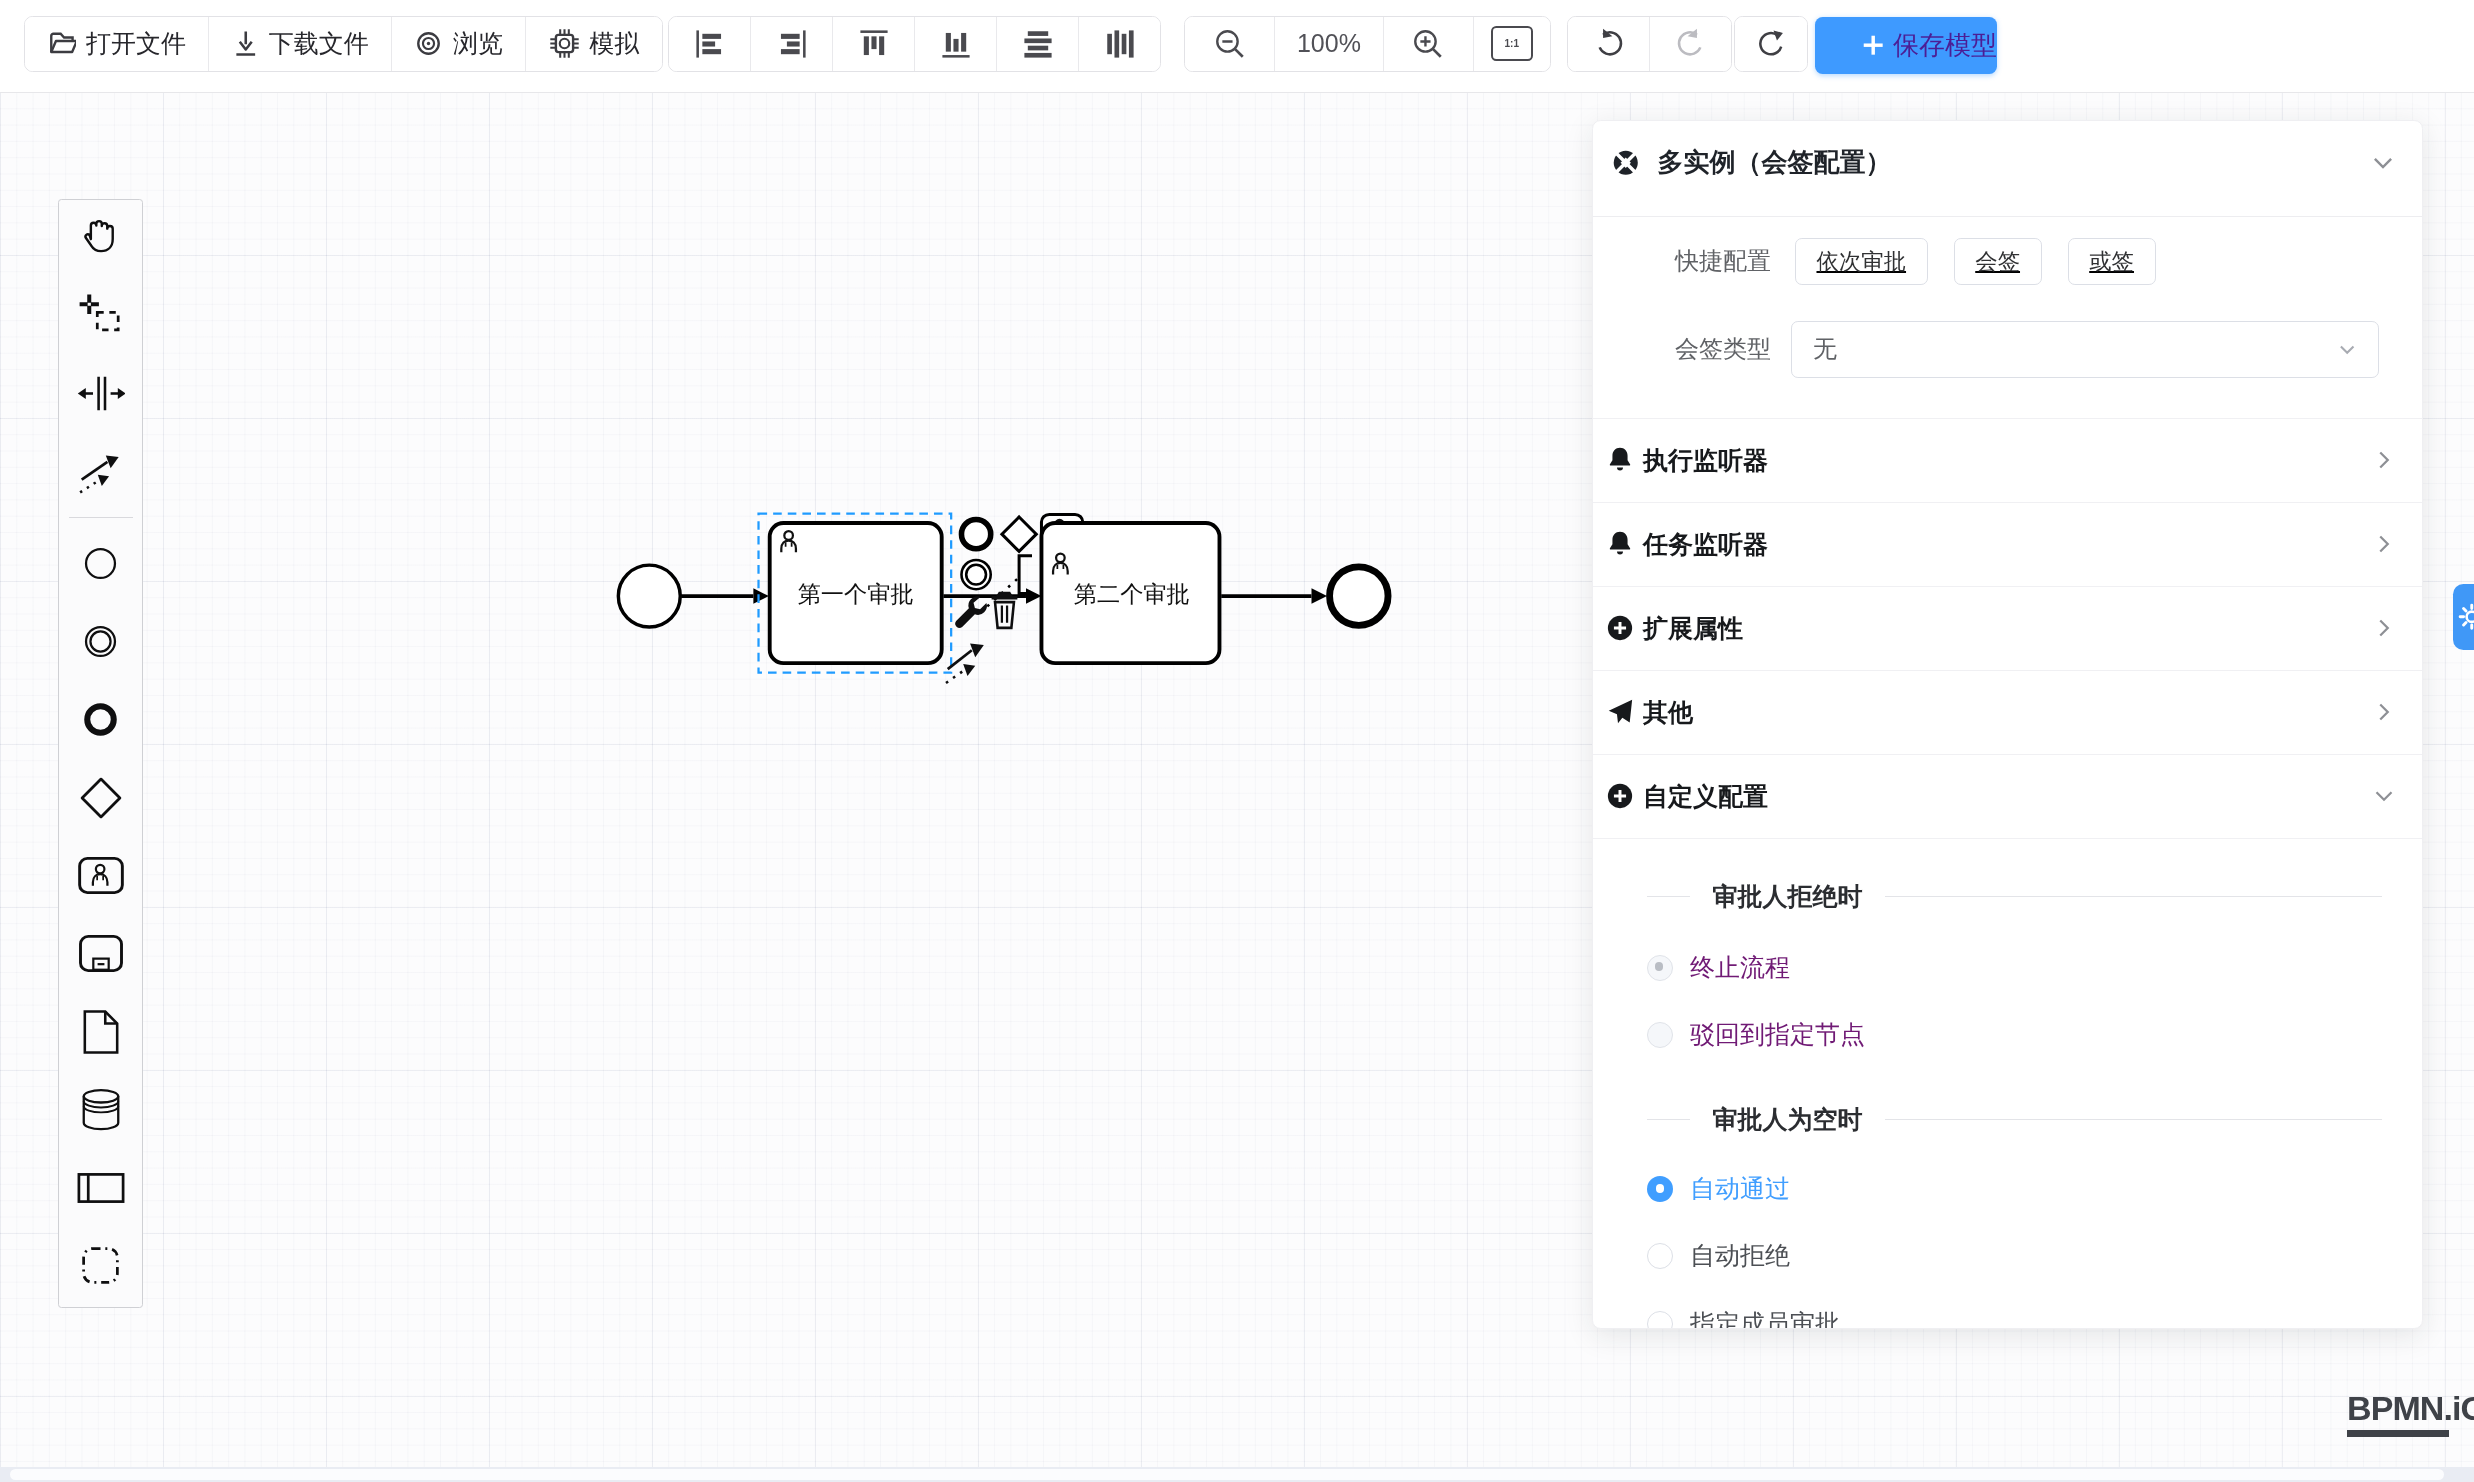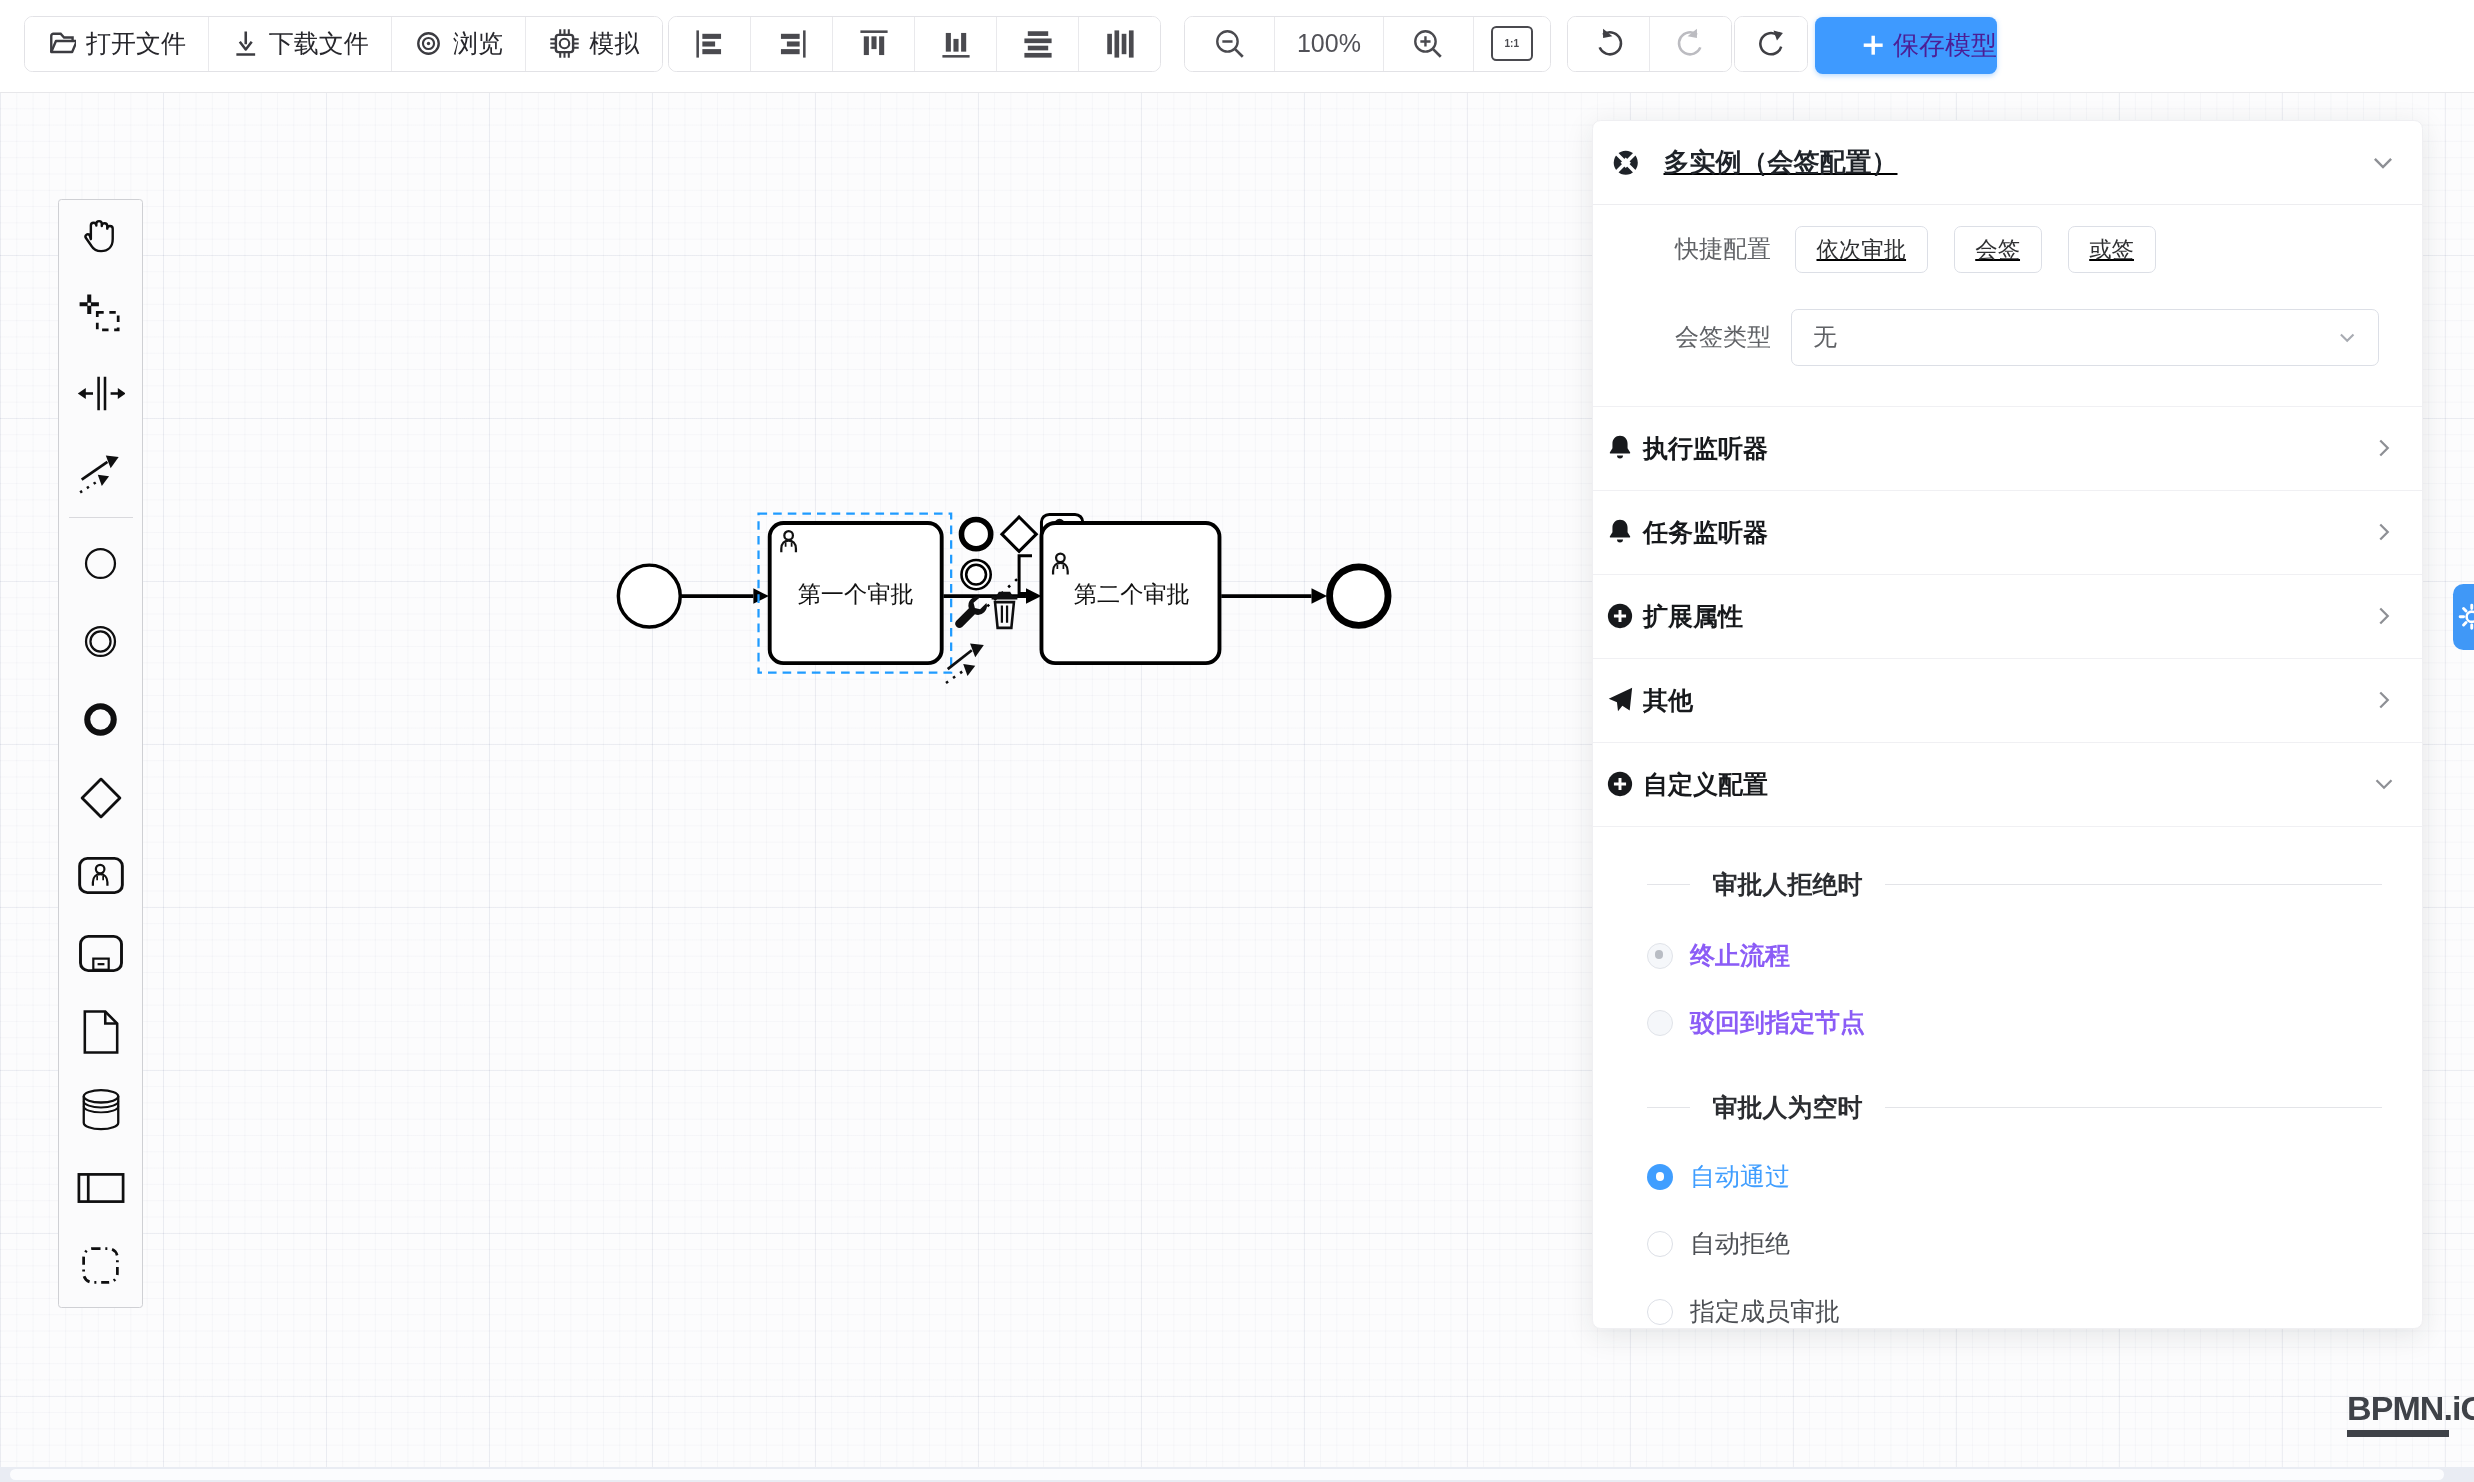--- a/index.html
+++ b/index.html
@@ -24,21 +24,21 @@
   #save-btn{position:absolute;left:1815px;top:17px;width:182px;height:57px;background:#3e9aff;border-radius:7.7px;display:flex;align-items:center;justify-content:flex-end;gap:8.6px;color:#4c1d95;font-size:26px;cursor:pointer;box-shadow:0 1.7px 5.2px rgba(62,154,255,.35);}
   .ticon{display:block;}
 
   
   #palette{position:absolute;left:58px;top:199px;width:85px;box-sizing:border-box;background:#fbfbfc;border:1.3px solid #cfd0d4;border-radius:3.4px;padding:13.8px 0 12px 0;display:flex;flex-direction:column;align-items:center;z-index:10;}
   .pal-item{width:50px;height:48px;margin-bottom:30px;display:flex;align-items:center;justify-content:center;cursor:pointer;}
   .pal-sep{width:64px;border-top:1.3px solid #d9d9dd;margin:-8.6px 0 21.5px 0;}
 
   
   #panel{position:absolute;left:1592px;top:120px;width:831px;height:1209px;background:#fff;border-radius:8.6px;box-shadow:0 6.9px 29px rgba(31,35,41,.10);border:0.9px solid #efeff2;box-sizing:border-box;z-index:15;overflow:hidden;}
-  .panel-header{height:83px;display:flex;align-items:center;gap:24px;padding:0 26px 0 19px;border-bottom:1.3px solid #ededf0;text-decoration:underline;}
+  .panel-header{height:83px;display:flex;align-items:center;gap:18px;padding:0 26px 12px 19px;border-bottom:1.3px solid #ededf0;}
   .panel-title{flex:1;font-size:26px;font-weight:700;color:#1f2329;}
   .form-row{display:flex;align-items:center;padding-left:0.9px;}
   .form-label{width:177px;text-align:right;font-size:24px;color:#606266;flex:none;}
   .chip-row{display:flex;gap:26px;margin-left:24px;text-decoration:underline;}
   .chip{border:1.3px solid #dcdfe6;border-radius:6.9px;padding:0 20.6px;height:45px;display:flex;align-items:center;font-size:22.4px;color:#303133;cursor:pointer;background:#fff;}
   .select-box{margin-left:20.6px;width:588px;height:57px;box-sizing:border-box;border:1.3px solid #dcdfe6;border-radius:6.9px;display:flex;align-items:center;padding:0 20.6px;font-size:24px;color:#606266;cursor:pointer;background:#fff;}
   .select-box .sel-val{flex:1;}
   .section-list{margin-top:40px;}
   .section-row{height:83px;display:flex;align-items:center;gap:10.3px;padding:0 26px 0 13.8px;border-top:1.3px solid #f0f0f3;cursor:pointer;}
   .section-label{flex:1;font-size:25px;font-weight:700;color:#17191c;}
@@ -48,21 +48,21 @@
   .divider-text .ln-l{flex:1;border-top:1.7px solid #e3e4e8;}
   .divider-text .dt-label{margin:0 22.4px;font-size:25px;font-weight:700;color:#2b2d31;}
   .radio-row{height:34px;display:flex;align-items:center;gap:17px;padding-left:54px;cursor:pointer;}
   .radio{width:26px;height:26px;border-radius:50%;box-sizing:border-box;flex:none;position:relative;}
   .radio.plain{border:1.7px solid #dcdfe6;background:#fff;}
   .radio.checked{background:#409eff;}
   .radio.checked::after{content:"";position:absolute;left:8.6px;top:8.6px;width:8.6px;height:8.6px;border-radius:50%;background:#fff;}
   .radio.dis{border:1.7px solid #e0e3e9;background:#f5f7fa;}
   .radio.dis.sel::after{content:"";position:absolute;left:6.9px;top:6.9px;width:8.6px;height:8.6px;border-radius:50%;background:#b9bdc4;}
   .radio-label{font-size:25px;color:#4c4f54;}
-  .radio-label.muted{color:#8b5cf6;font-weight:bold;}
+  .radio-label.muted{color:#701a75;}
   .radio-label.blue{color:#409eff;}
   .mt46{margin-top:40px;}.mt38{margin-top:33px;}.mt62{margin-top:53px;}.mt44{margin-top:38px;}.mt39{margin-top:34px;}
 
   
   #gear-tab{position:absolute;left:2453px;top:584px;width:38px;height:66px;background:#4098f7;border-radius:10.3px 0 0 10.3px;display:flex;align-items:center;padding-left:5.2px;box-sizing:border-box;z-index:16;cursor:pointer;}
   #logo{position:absolute;left:2347px;top:1389px;z-index:4;}
   .logo-text{font-size:34px;font-weight:700;letter-spacing:-0.9px;color:#3f4248;font-family:"Liberation Sans",sans-serif;}
   .logo-bar{width:102px;height:7.7px;background:#3f4248;margin-top:1.7px;}
   #hscroll{position:absolute;left:0;bottom:0;width:2475px;height:14.6px;background:#e9ecf3;z-index:18;}
   #hscroll .thumb{position:absolute;left:10.3px;right:31px;top:1.7px;height:11.2px;background:#fbfcfe;border-radius:6px;}

